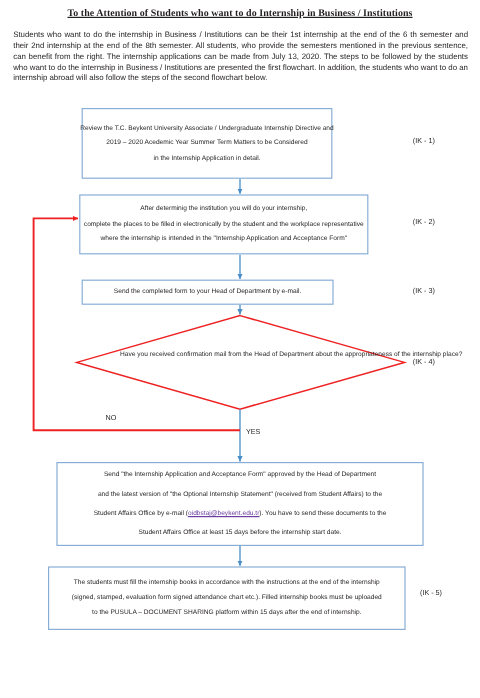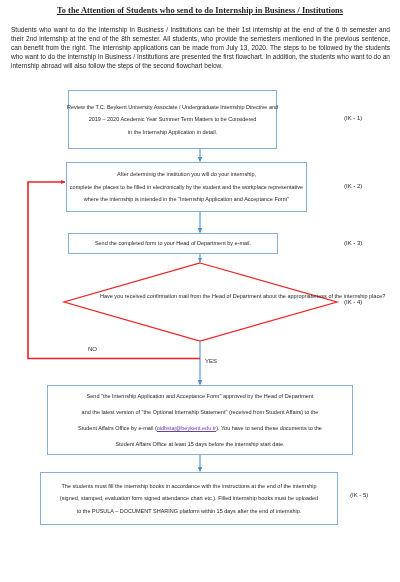--- a/index.html
+++ b/index.html
@@ -100,21 +100,21 @@
   }
 
   .mail-link {
     color: #6b3fa0;
     text-decoration: underline;
   }
 </style>
 </head>
 <body>
 
-<div id="doc-title">To the Attention of Students who send to do Internship in Business / Institutions</div>
+<div id="doc-title">To the Attention of Students who want to do Internship in Business / Institutions</div>
 
 <div id="intro-paragraph">Students who want to do the internship in Business / Institutions can be their 1st internship at the end of the 6 th semester and their 2nd internship at the end of the 8th semester.  All students, who provide the semesters mentioned in the previous sentence, can benefit from the right. The internship applications can be made from July 13, 2020.  The steps to be followed by the students who want to do the internship in Business / Institutions are presented the first flowchart. In addition, the students who want to do an internship abroad will also follow the steps of the second flowchart below.</div>
 
 <div id="flowchart">
 
   <svg id="edge-layer" viewBox="0 0 400 582" width="400" height="582">
     <defs>
       <marker id="arrow-blue" markerWidth="6" markerHeight="6" refX="4.4" refY="2.2" orient="auto" markerUnits="userSpaceOnUse">
         <path d="M0,0 L4.6,2.2 L0,4.4 z" fill="#4a8ec9"></path>
       </marker>

